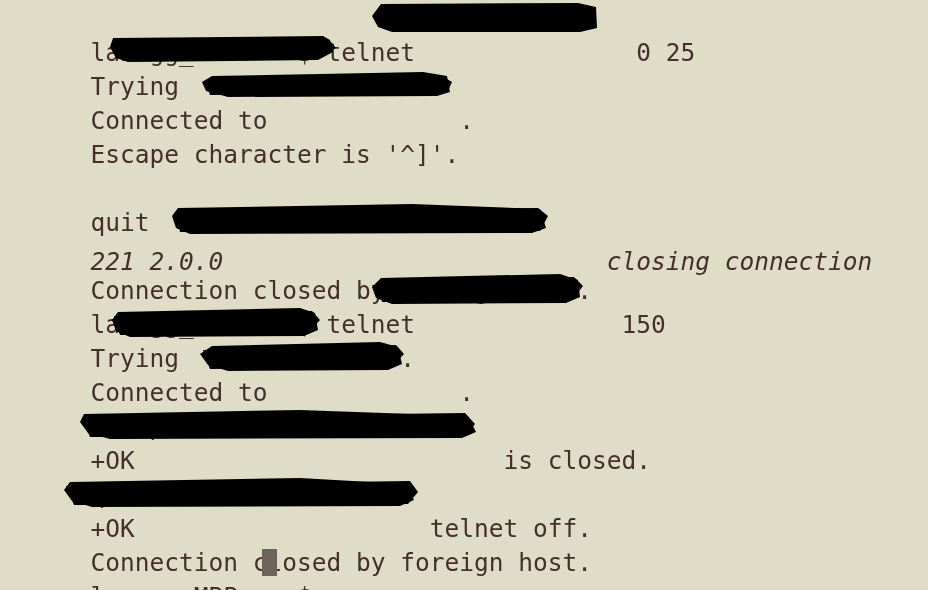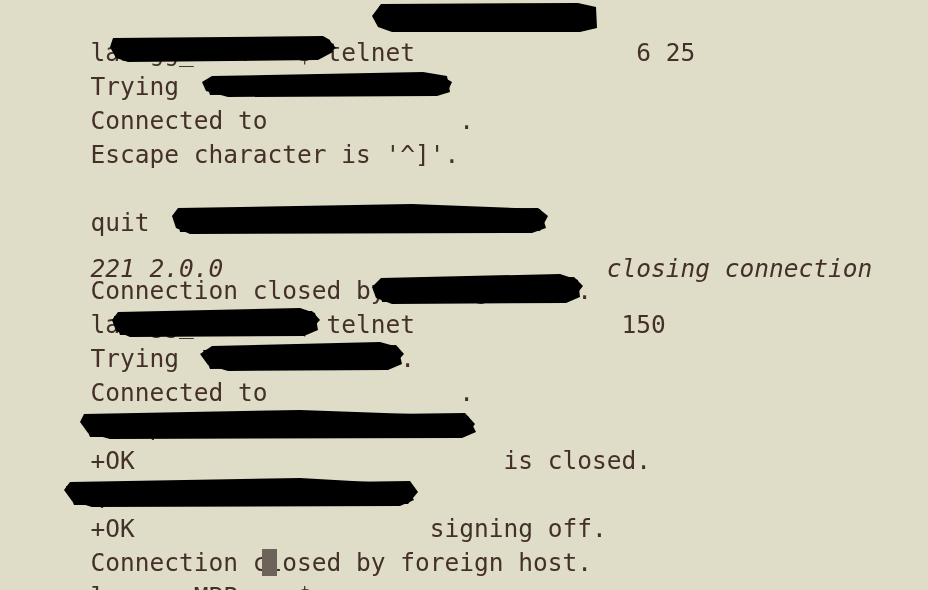--- a/index.html
+++ b/index.html
@@ -60,21 +60,21 @@
   }
 </style>
 </head>
 <body>
 
 <div id="terminal" style="background: rgb(223, 220, 200); color: rgb(68, 48, 41);">
 
   <div id="screen">
 
     <div class="line" style="top:2px;">
-      <span class="line-text">lansgg_MBP:~~ $ telnet </span><span class="line-text" style="visibility:hidden;">111.111.111.11</span><span class="line-text">6 25</span>
+      <span class="line-text">lansgg_MBP:~~ $ telnet </span><span class="line-text" style="visibility:hidden;">111.111.111.11</span><span class="line-text">0 25</span>
     </div>
 
     <div class="line" style="top:36px;">
       <span class="line-text">Trying </span><span class="line-text" style="visibility:hidden;">111.111.1.11</span><span class="line-text">...</span>
     </div>
 
     <div class="line" style="top:70px;">
       <span class="line-text">Connected to </span><span class="line-text" style="visibility:hidden;">111.111.1.11</span><span class="line-text">.</span>
     </div>
 
@@ -83,21 +83,21 @@
     </div>
 
     <div class="line asterisk-row" style="top:138px;">
       
     </div>
 
     <div class="line" style="top:172px;">
       <span class="line-text">quit</span>
     </div>
 
-    <div class="line" style="top:218px;font-style:italic;">
+    <div class="line" style="top:211px;font-style:italic;">
       <span class="line-text">221 2.0.0 </span><span class="line-text" style="visibility:hidden;">Postfix ESMTP mailserver </span><span class="line-text">closing connection</span>
     </div>
 
     <div class="line" style="top:240px;">
       <span class="line-text">Connection closed by foreign host.</span>
     </div>
 
     <div class="line" style="top:274px;">
       <span class="line-text">lansgg_MBP:~~ $ telnet </span><span class="line-text" style="visibility:hidden;">111.111.1.11 </span><span class="line-text">150</span>
     </div>
@@ -116,21 +116,21 @@
 
     <div class="line" style="top:410px;">
       <span class="line-text">+OK </span><span class="line-text" style="visibility:hidden;">  POP3 service (server) </span><span class="line-text">is closed.</span>
     </div>
 
     <div class="line" style="top:444px;">
       <span class="line-text">quit</span>
     </div>
 
     <div class="line" style="top:478px;">
-      <span class="line-text">+OK </span><span class="line-text" style="visibility:hidden;">POP3 server server </span><span class="line-text">signing off.</span>
+      <span class="line-text">+OK </span><span class="line-text" style="visibility:hidden;">POP3 server server </span><span class="line-text">telnet off.</span>
     </div>
 
     <div class="line" style="top:512px;">
       <span class="line-text">Connection closed by foreign host.</span>
     </div>
 
     <div class="line" style="top:546px;">
       <span class="line-text">lansgg_MBP:~~ $ </span>
     </div>
 

